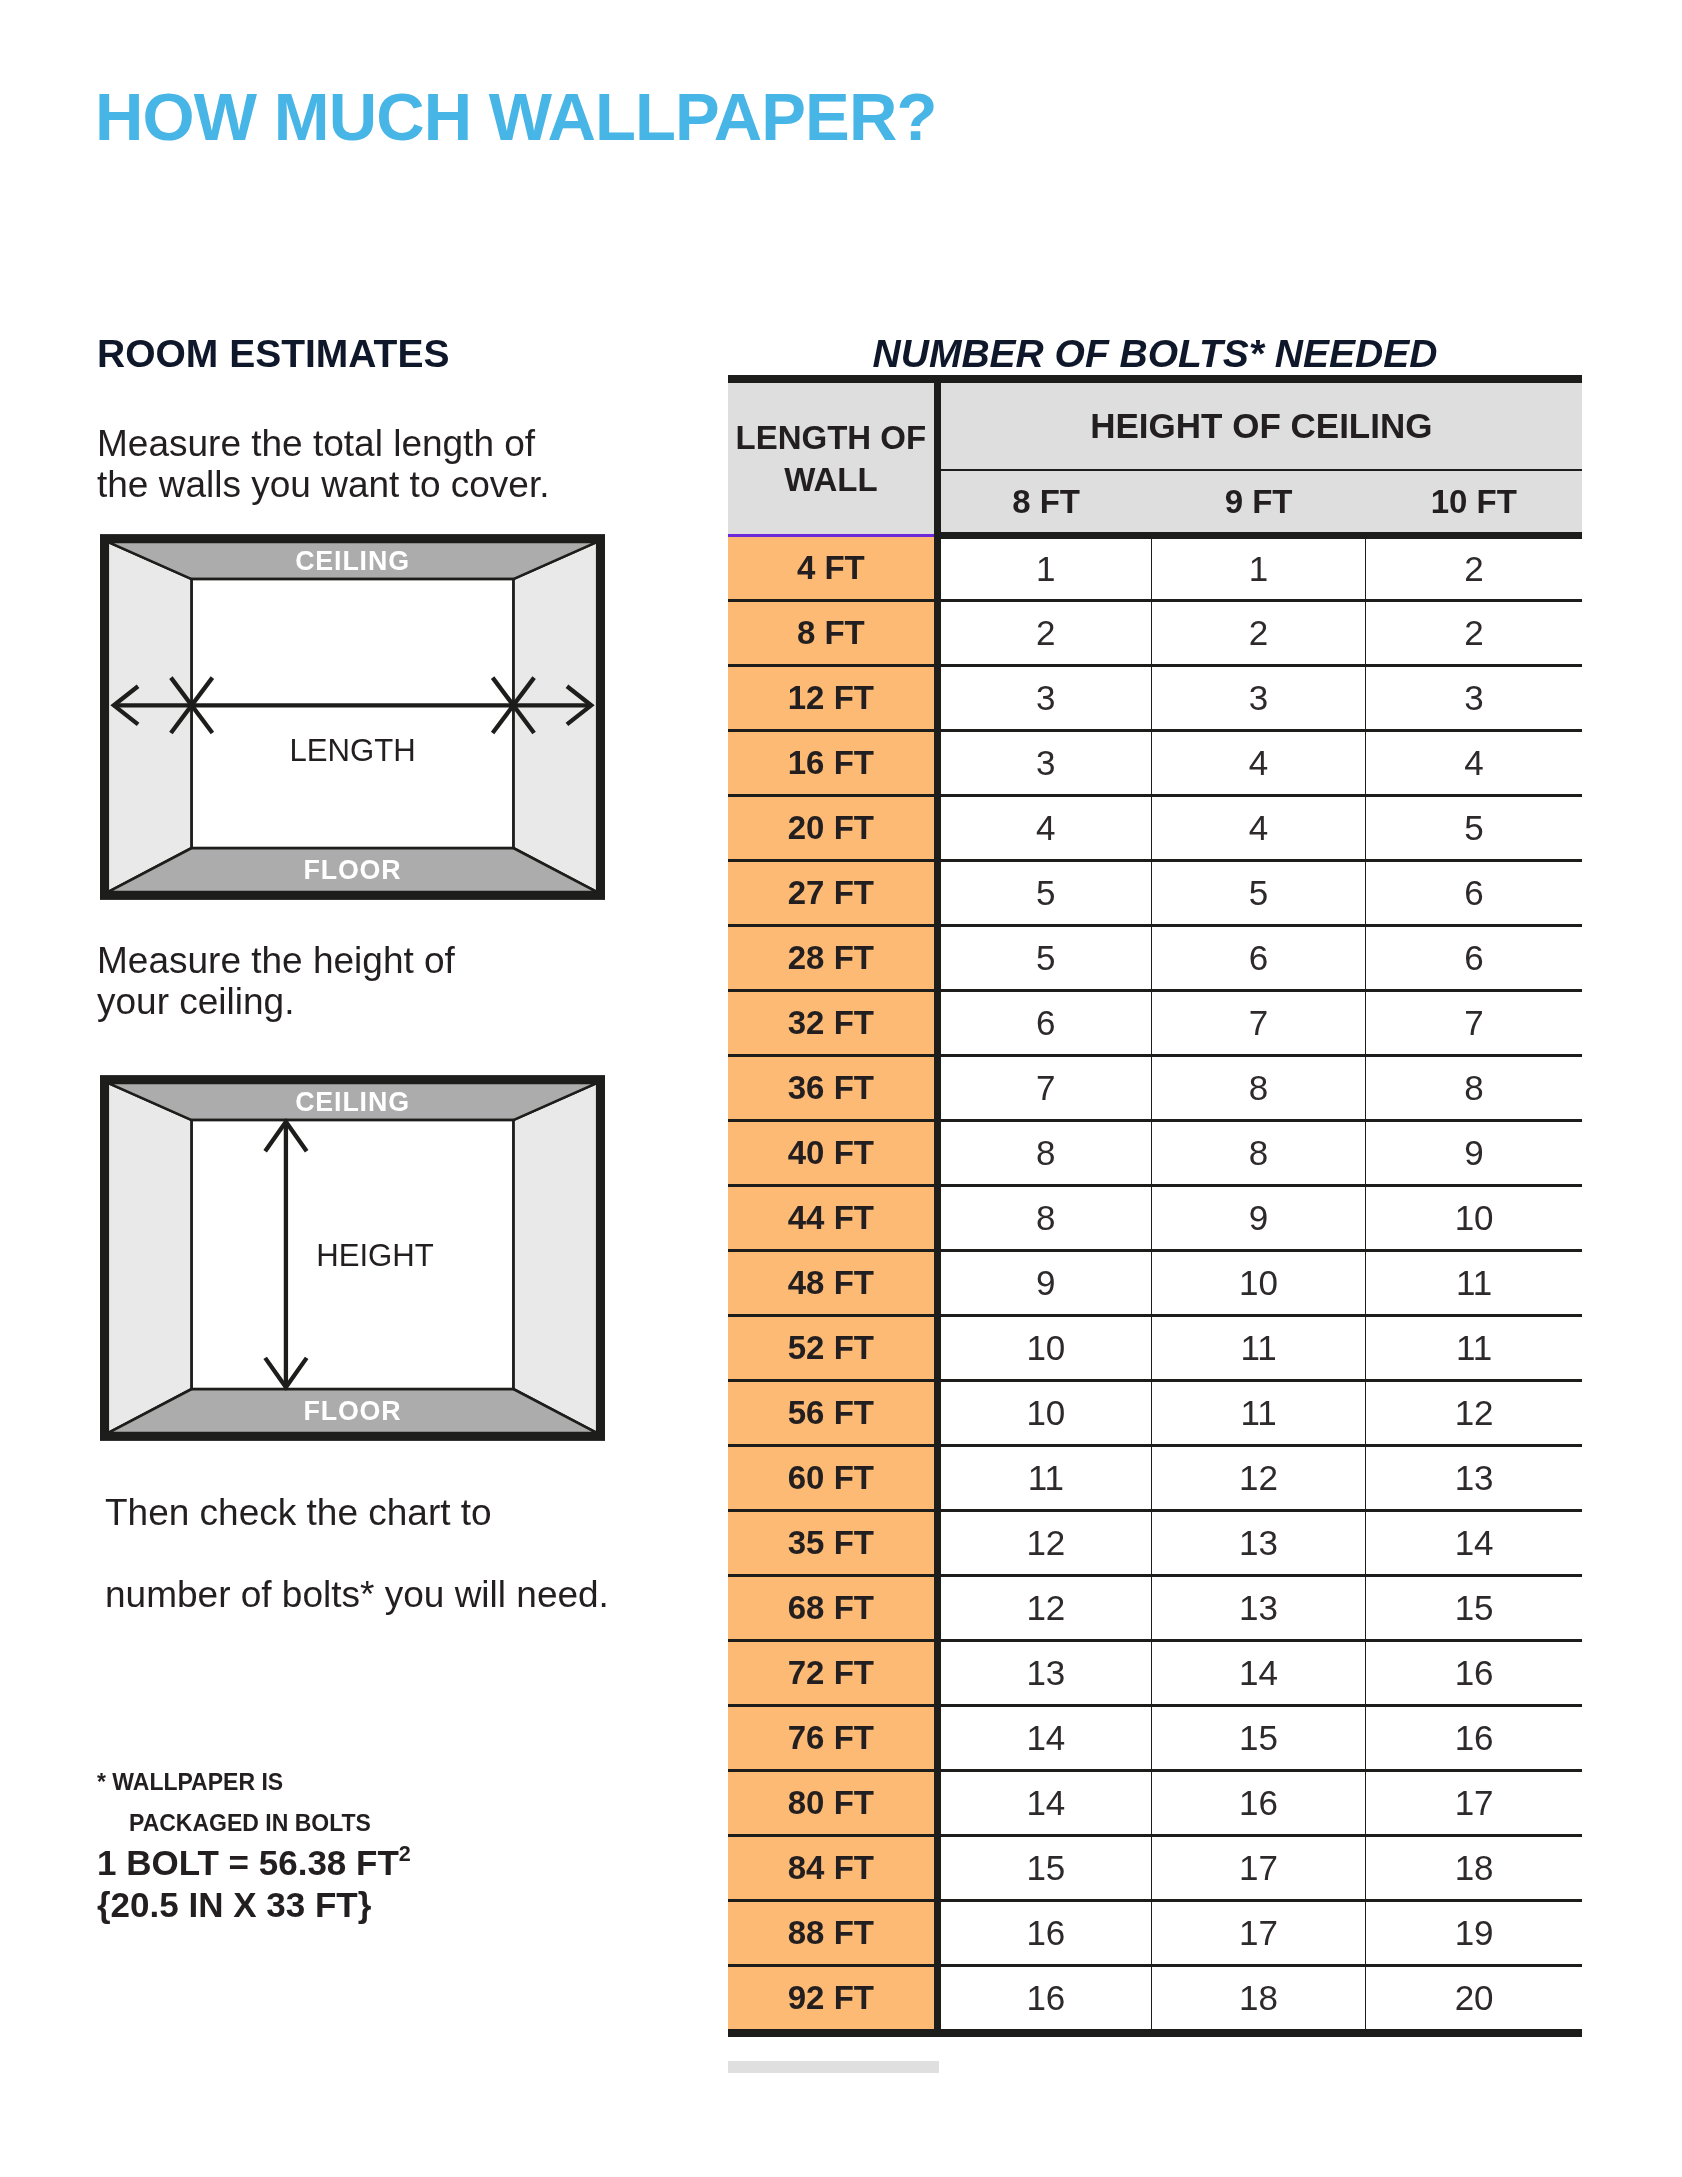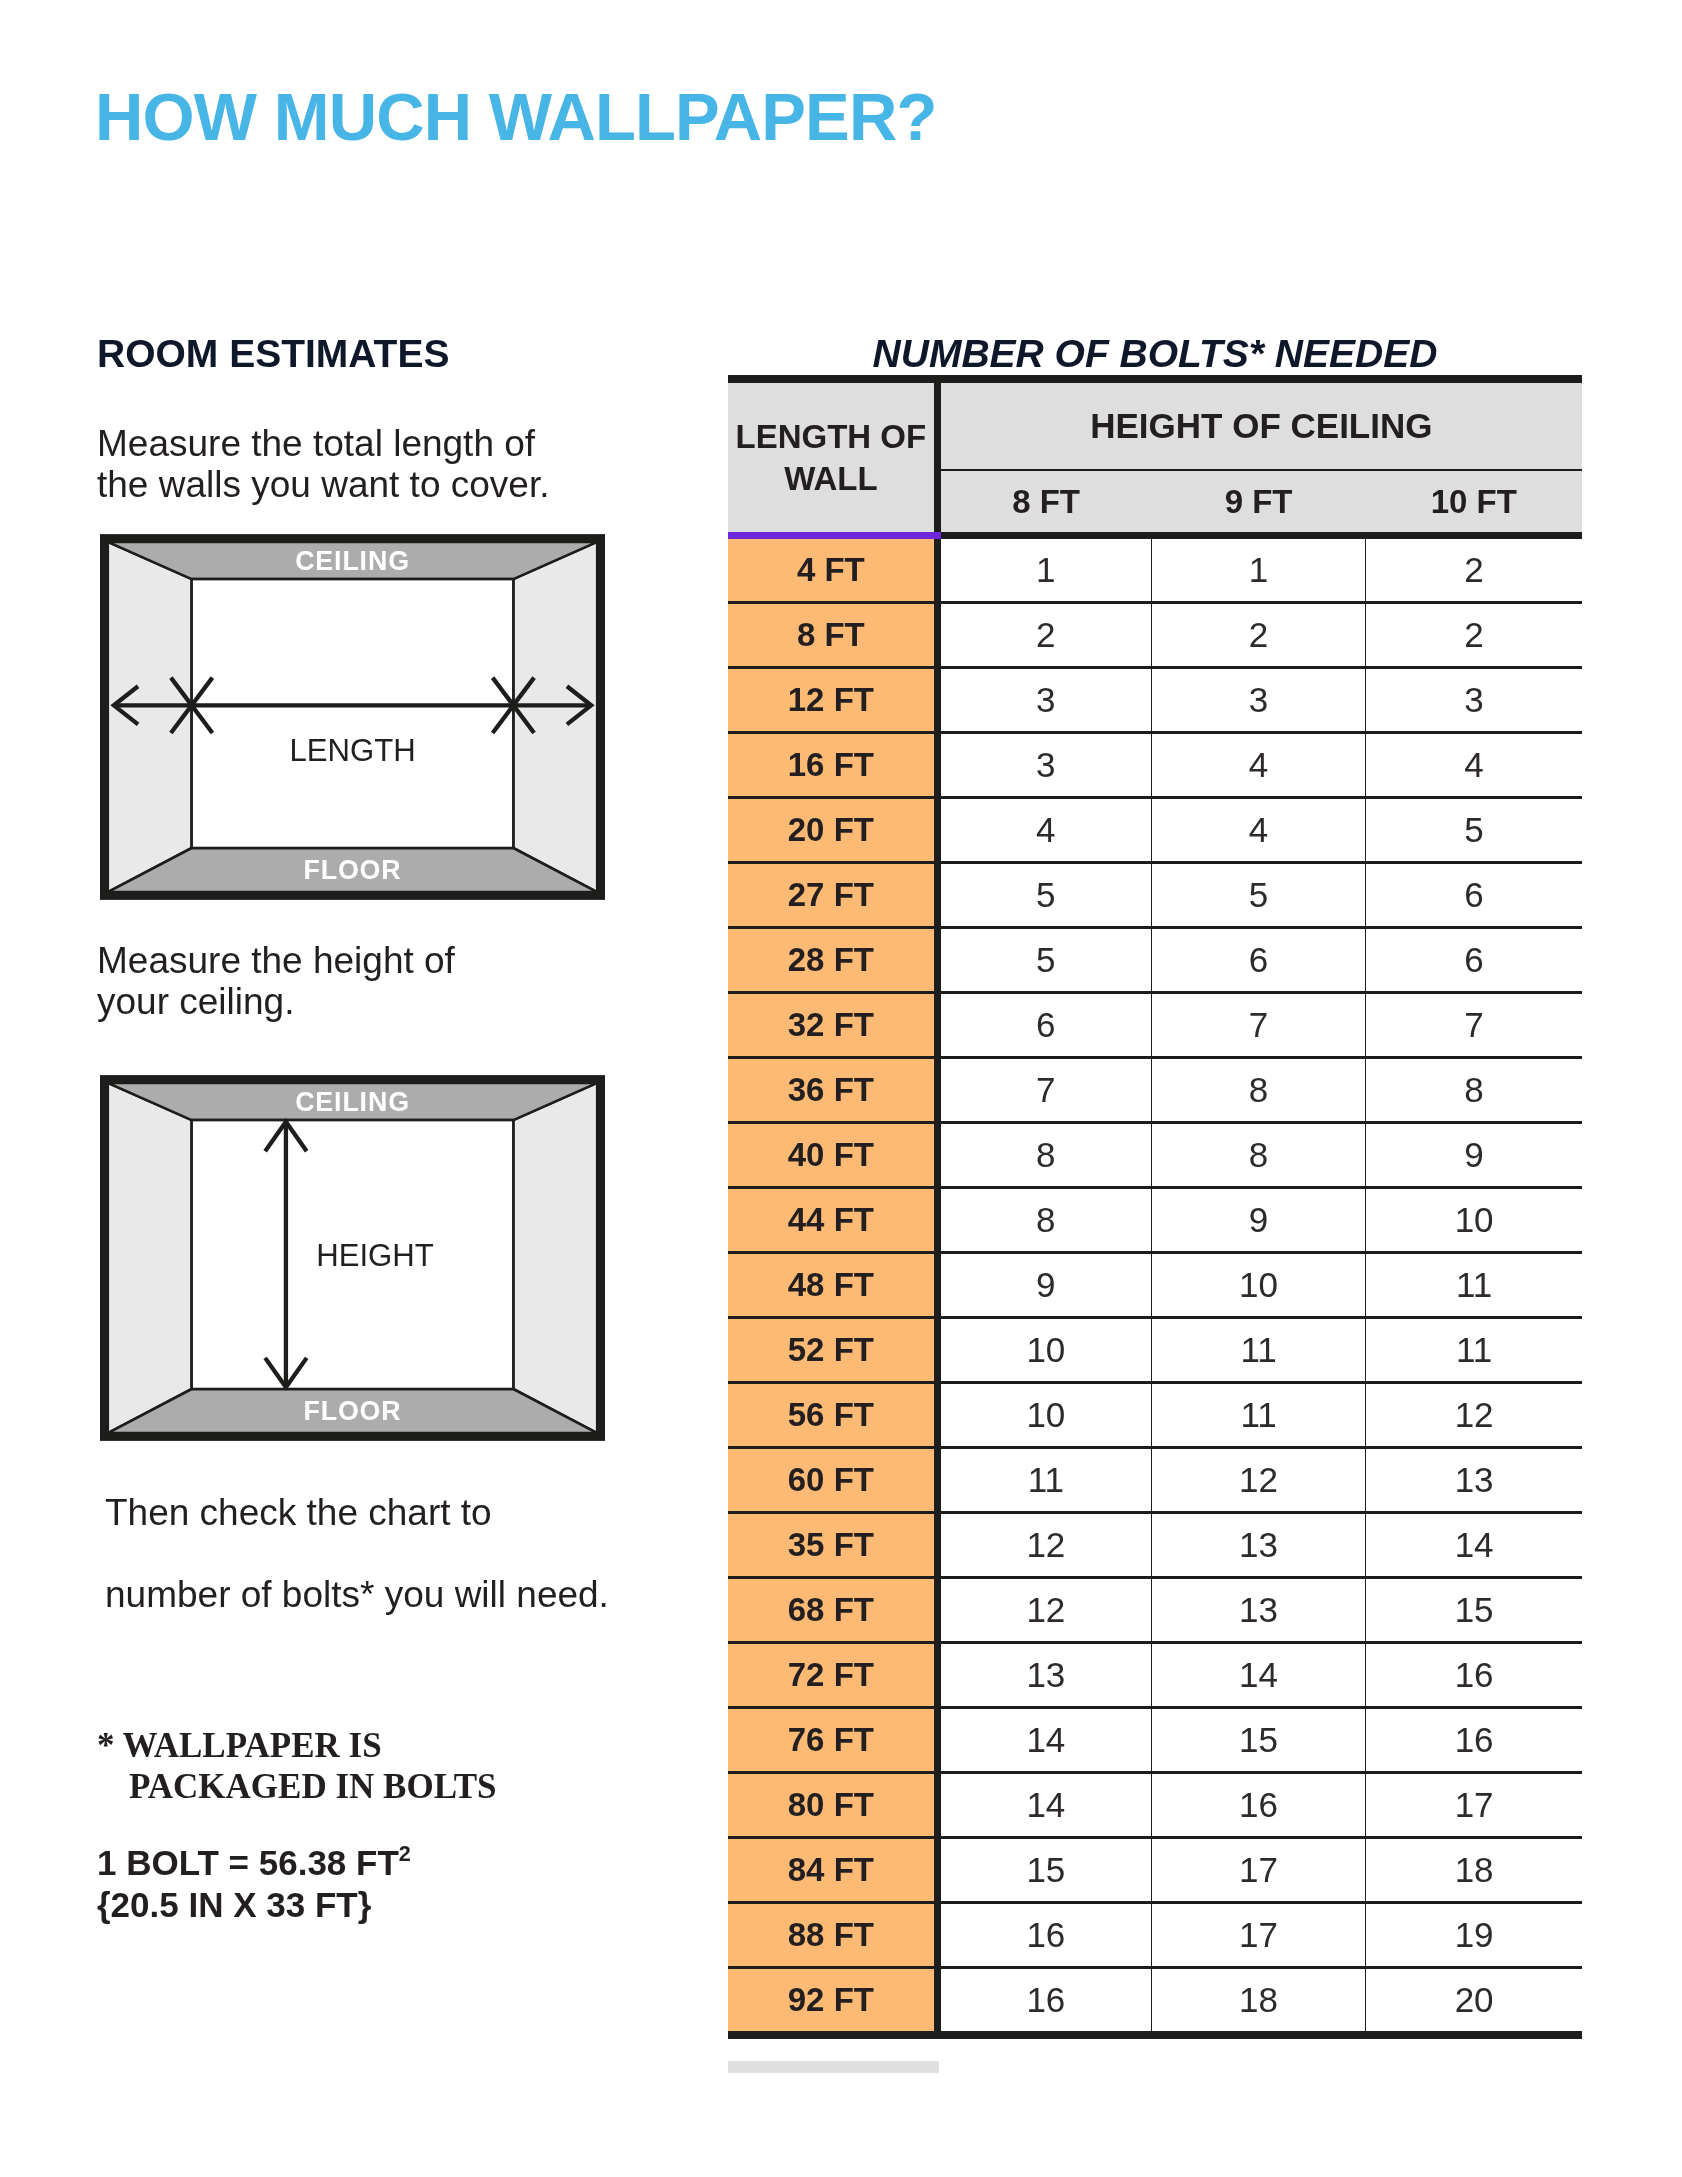--- a/index.html
+++ b/index.html
@@ -17,39 +17,39 @@
     position: absolute; margin: 0;
     font-size: 39px; font-weight: bold; line-height: 40px; color: #0f172a;
   }
   .sec-head.left-col { left: 97px; top: 334px; }
   .sec-head.table-head { left: 728px; top: 334px; width: 854px; text-align: center; font-style: italic; }
   .para { position: absolute; margin: 0; font-size: 37px; line-height: 41px; }
   #para1 { left: 97px; top: 423px; }
   #para2 { left: 97px; top: 940px; }
   #para3 { left: 105px; top: 1492px; }
   .bold-note { position: absolute; margin: 0; font-weight: bold; }
-  #footnote { left: 97px; top: 1725px; font-size: 35px; line-height: 41px; font-family: Liberation Serif, serif; }
+  #footnote { left: 97px; top: 1762px; font-size: 23px; line-height: 41px; }
   #footnote .indent { margin-left: 32px; }
   #boltinfo { left: 97px; top: 1842px; font-size: 35px; line-height: 42px; }
   #boltinfo sup { font-size: 21.6px; line-height: 0; vertical-align: 14px; }
   .diagram { position: absolute; left: 100px; }
   #diagram1 { top: 534px; }
   #diagram2 { top: 1075px; }
   .diagram text { font-family: "Liberation Sans", sans-serif; }
   .surface-label { fill: #ffffff; font-size: 31px; font-weight: bold; letter-spacing: 1px; }
   .measure-label { fill: #231F20; font-size: 36px; }
   table.bolts {
     position: absolute; left: 728px; top: 375px; width: 854px;
     border-collapse: collapse; table-layout: fixed;
     border-top: 8.6px solid #1D1D1B; border-bottom: 8.6px solid #1D1D1B;
   }
   table.bolts th, table.bolts td { padding: 0; text-align: center; vertical-align: middle; }
   thead th { background: #DEDEDE; color: #231F20; font-weight: bold; }
   .th-low {
-    border-right: 7px solid #1D1D1B; border-bottom: 7px solid #6d28d9;
+    border-right: 7px solid #1D1D1B; border-bottom: 3px solid #6d28d9;
     font-size: 33px; line-height: 42px;
   }
   .th-hoc { border-bottom: 2.6px solid #1D1D1B; font-size: 35px; height: 86px; }
   .th-sub { font-size: 33px; height: 61px; border-bottom: 7px solid #1D1D1B; }
   tbody th {
     background: #fdba74; border-right: 7px solid #1D1D1B; border-top: 3.5px solid #1D1D1B;
     font-size: 33px; font-weight: bold; height: 62px;
   }
   tbody td {
     background: #ffffff; border-left: 1.7px solid #1D1D1B; border-top: 3.5px solid #1D1D1B;

